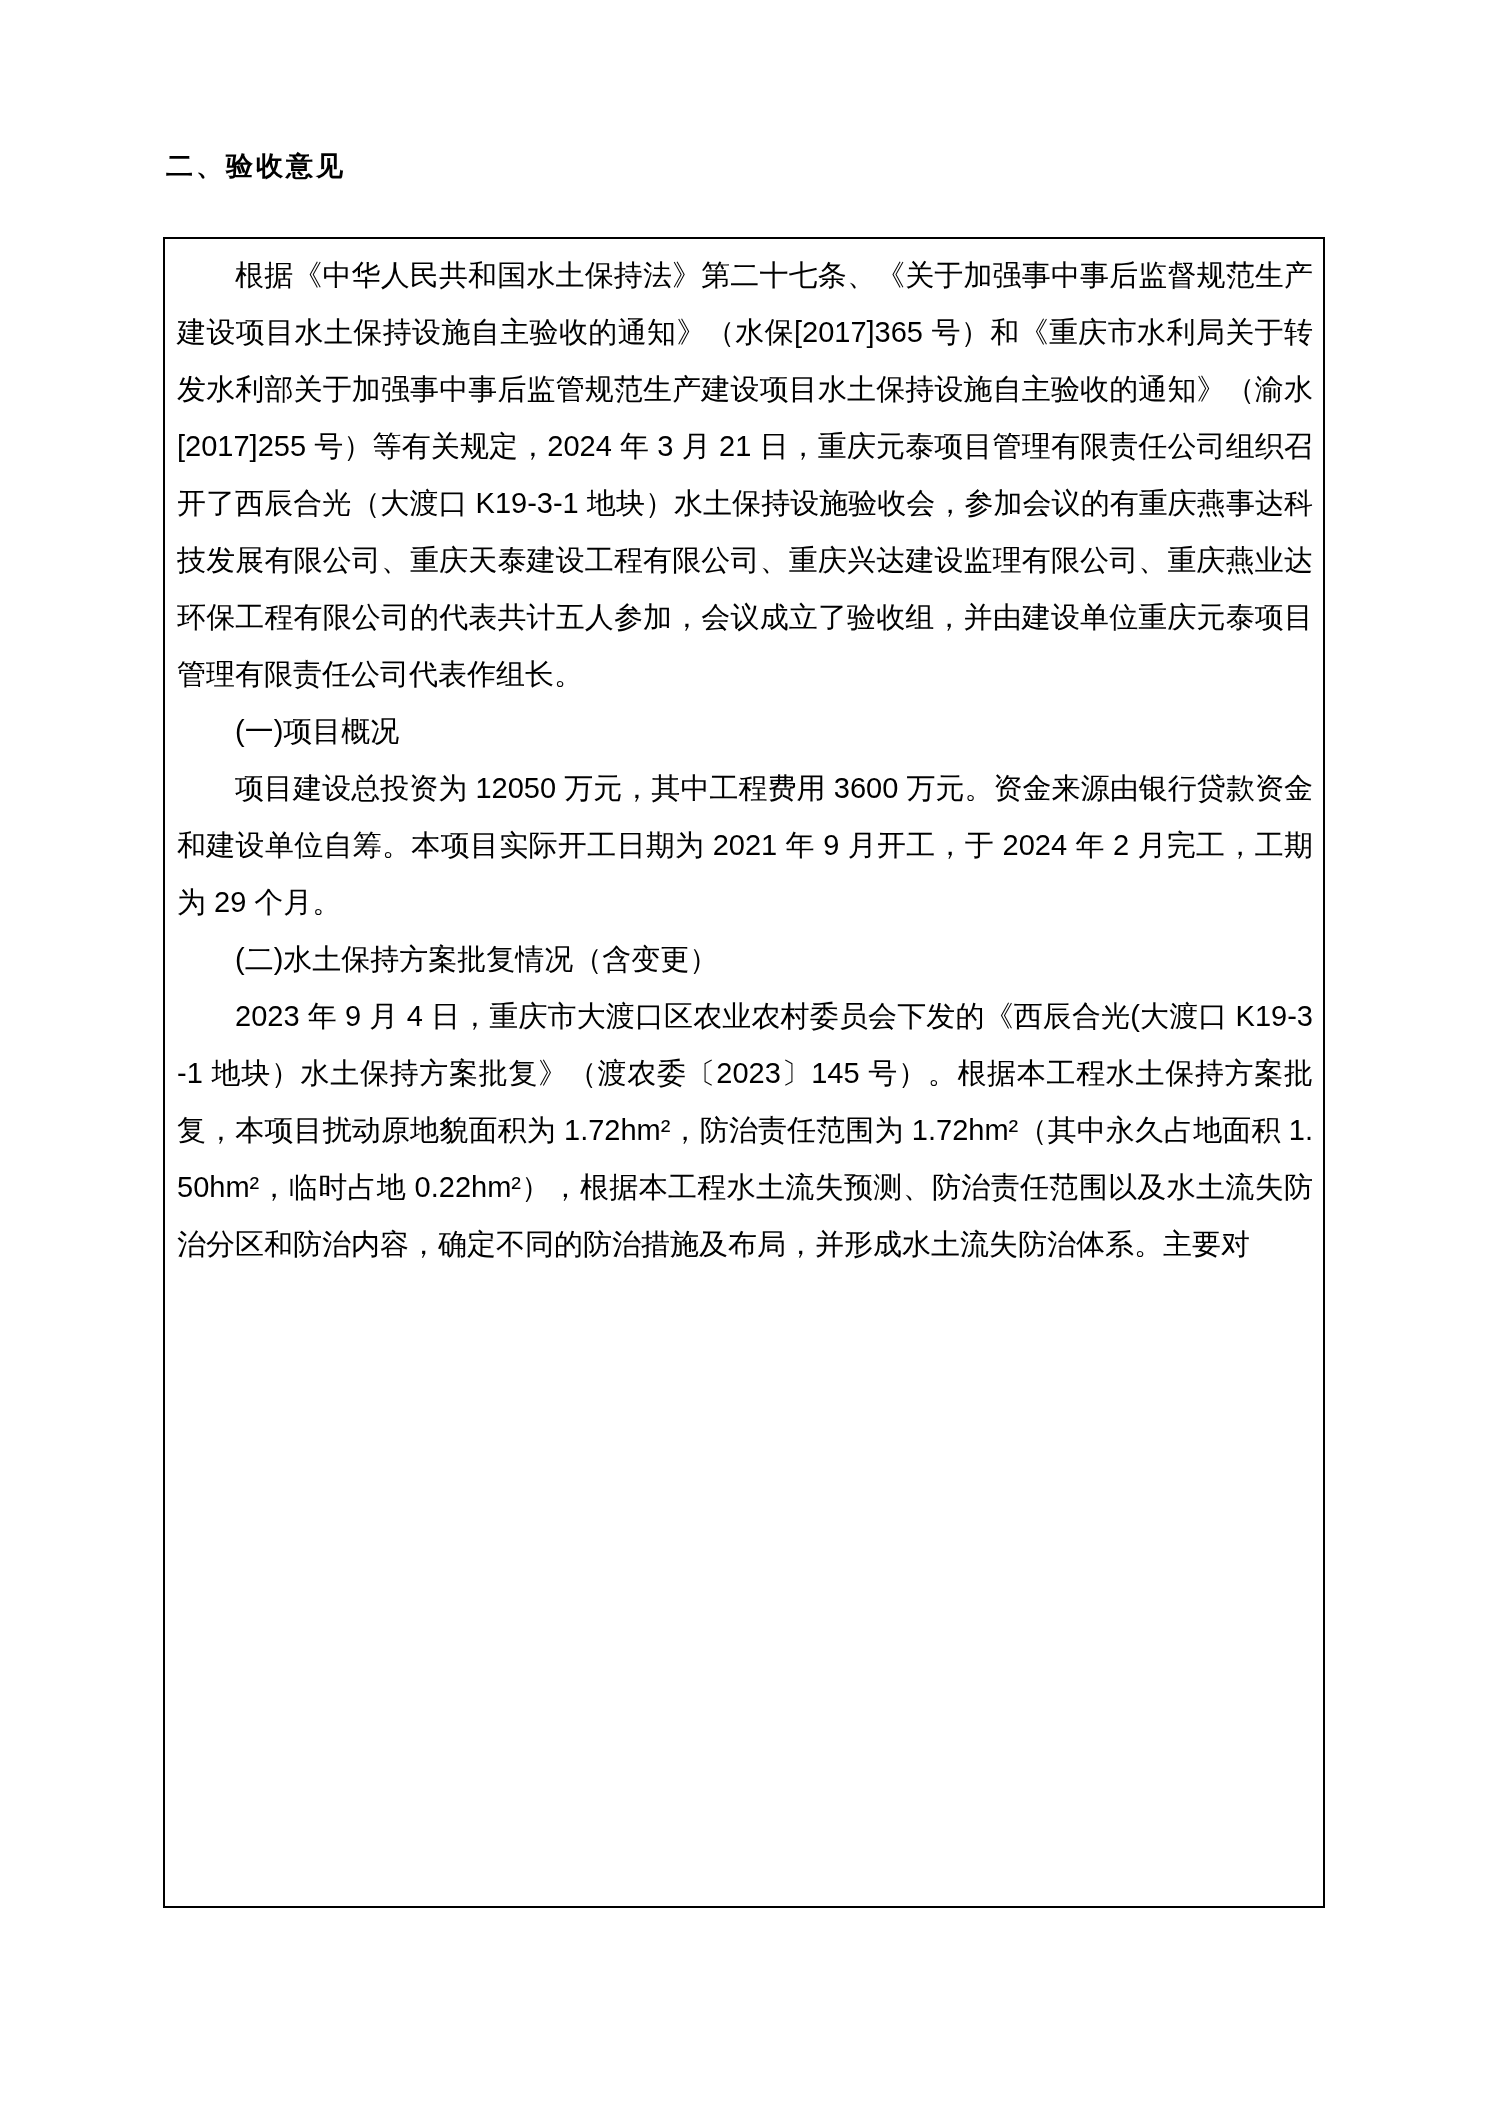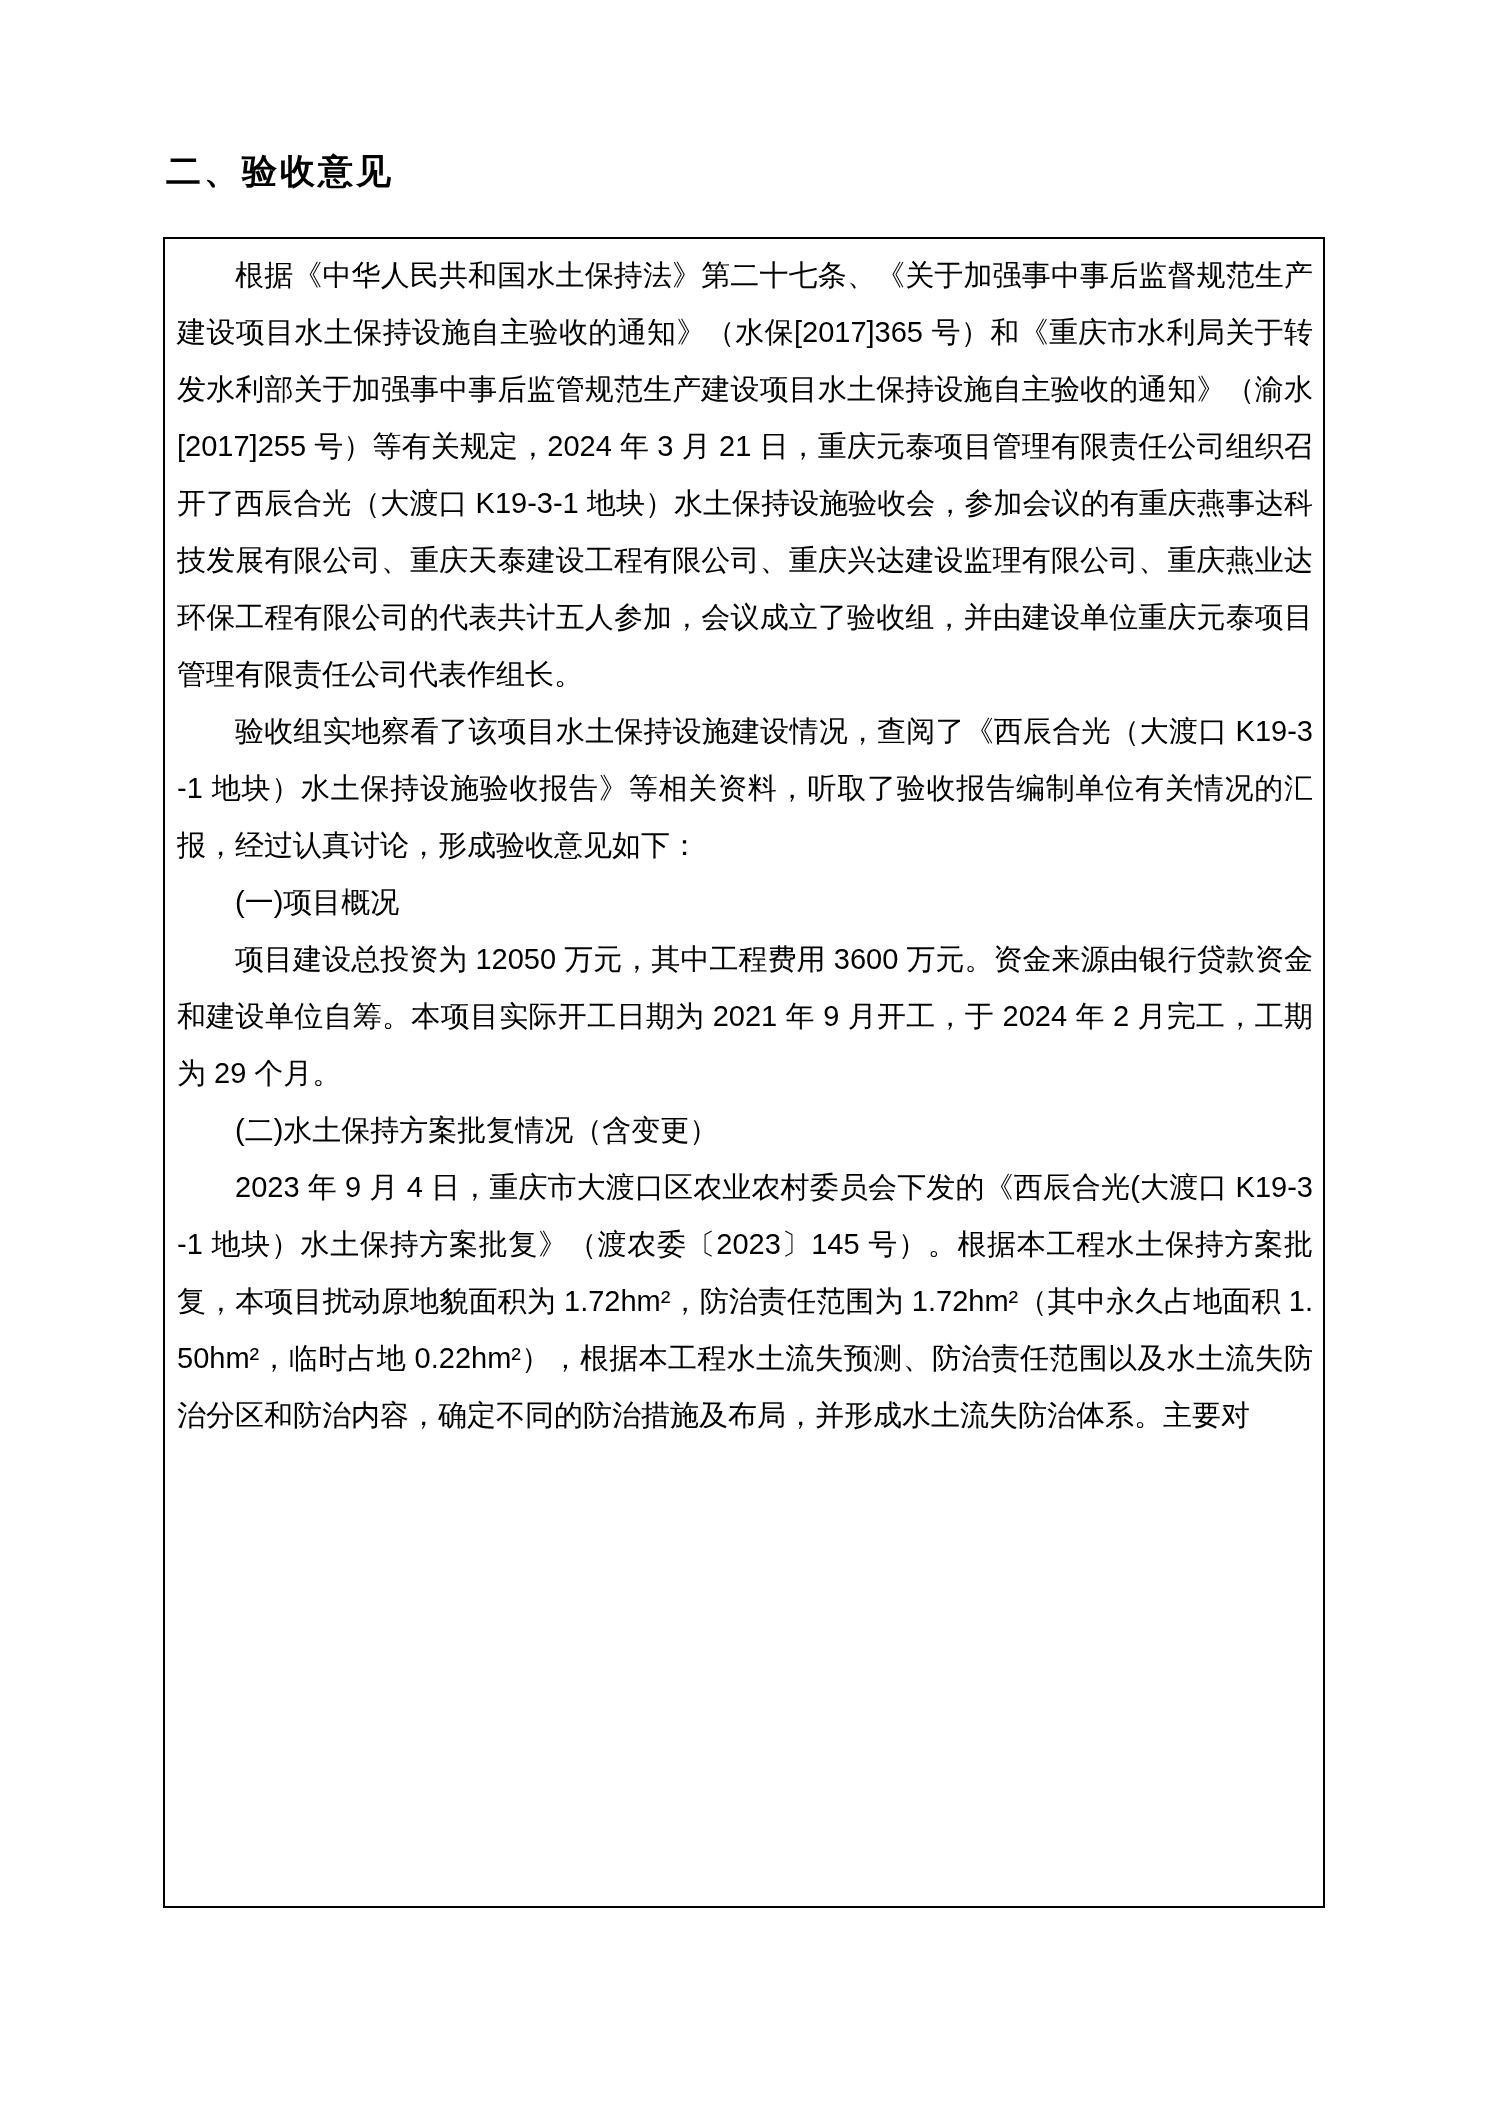--- a/index.html
+++ b/index.html
@@ -18,21 +18,21 @@
     width: 1488px;
     height: 2104px;
     background: #ffffff;
     overflow: hidden;
   }
   .heading {
     position: absolute;
     left: 166px;
     top: 148px;
     margin: 0;
-    font-size: 35px;
+    font-size: 27px;
     font-weight: 700;
     letter-spacing: 3px;
     white-space: nowrap;
   }
   .content-box {
     position: absolute;
     left: 163px;
     top: 237px;
     width: 1162px;
     height: 1671px;
@@ -52,20 +52,19 @@
 </style>
 </head>
 <body>
 
 <div class="page">
 
   <h2 class="heading">二、验收意见</h2>
 
   <div class="content-box">
     <p class="para">根据《中华人民共和国水土保持法》第二十七条、《关于加强事中事后监督规范生产建设项目水土保持设施自主验收的通知》（水保[2017]365 号）和《重庆市水利局关于转发水利部关于加强事中事后监管规范生产建设项目水土保持设施自主验收的通知》（渝水[2017]255 号）等有关规定，2024 年 3 月 21 日，重庆元泰项目管理有限责任公司组织召开了西辰合光（大渡口 K19-3-1 地块）水土保持设施验收会，参加会议的有重庆燕事达科技发展有限公司、重庆天泰建设工程有限公司、重庆兴达建设监理有限公司、重庆燕业达环保工程有限公司的代表共计五人参加，会议成立了验收组，并由建设单位重庆元泰项目管理有限责任公司代表作组长。</p>
-    <p class="para">验收组实地察看了该项目水土保持设施建设情况，查阅了《西辰合光（大渡口 K19-3-1 地块）水土保持设施验收报告》等相关资料，听取了验收报告编制单位有关情况的汇报，经过认真讨论，形成验收意见如下：</p>
     <p class="para">(一)项目概况</p>
     <p class="para">项目建设总投资为 12050 万元，其中工程费用 3600 万元。资金来源由银行贷款资金和建设单位自筹。本项目实际开工日期为 2021 年 9 月开工，于 2024 年 2 月完工，工期为 29 个月。</p>
     <p class="para">(二)水土保持方案批复情况（含变更）</p>
     <p class="para">2023 年 9 月 4 日，重庆市大渡口区农业农村委员会下发的《西辰合光(大渡口 K19-3-1 地块）水土保持方案批复》（渡农委〔2023〕145 号）。根据本工程水土保持方案批复，本项目扰动原地貌面积为 1.72hm²，防治责任范围为 1.72hm²（其中永久占地面积 1.50hm²，临时占地 0.22hm²），根据本工程水土流失预测、防治责任范围以及水土流失防治分区和防治内容，确定不同的防治措施及布局，并形成水土流失防治体系。主要对</p>
   </div>
 
 </div>
 
 </body></html>

